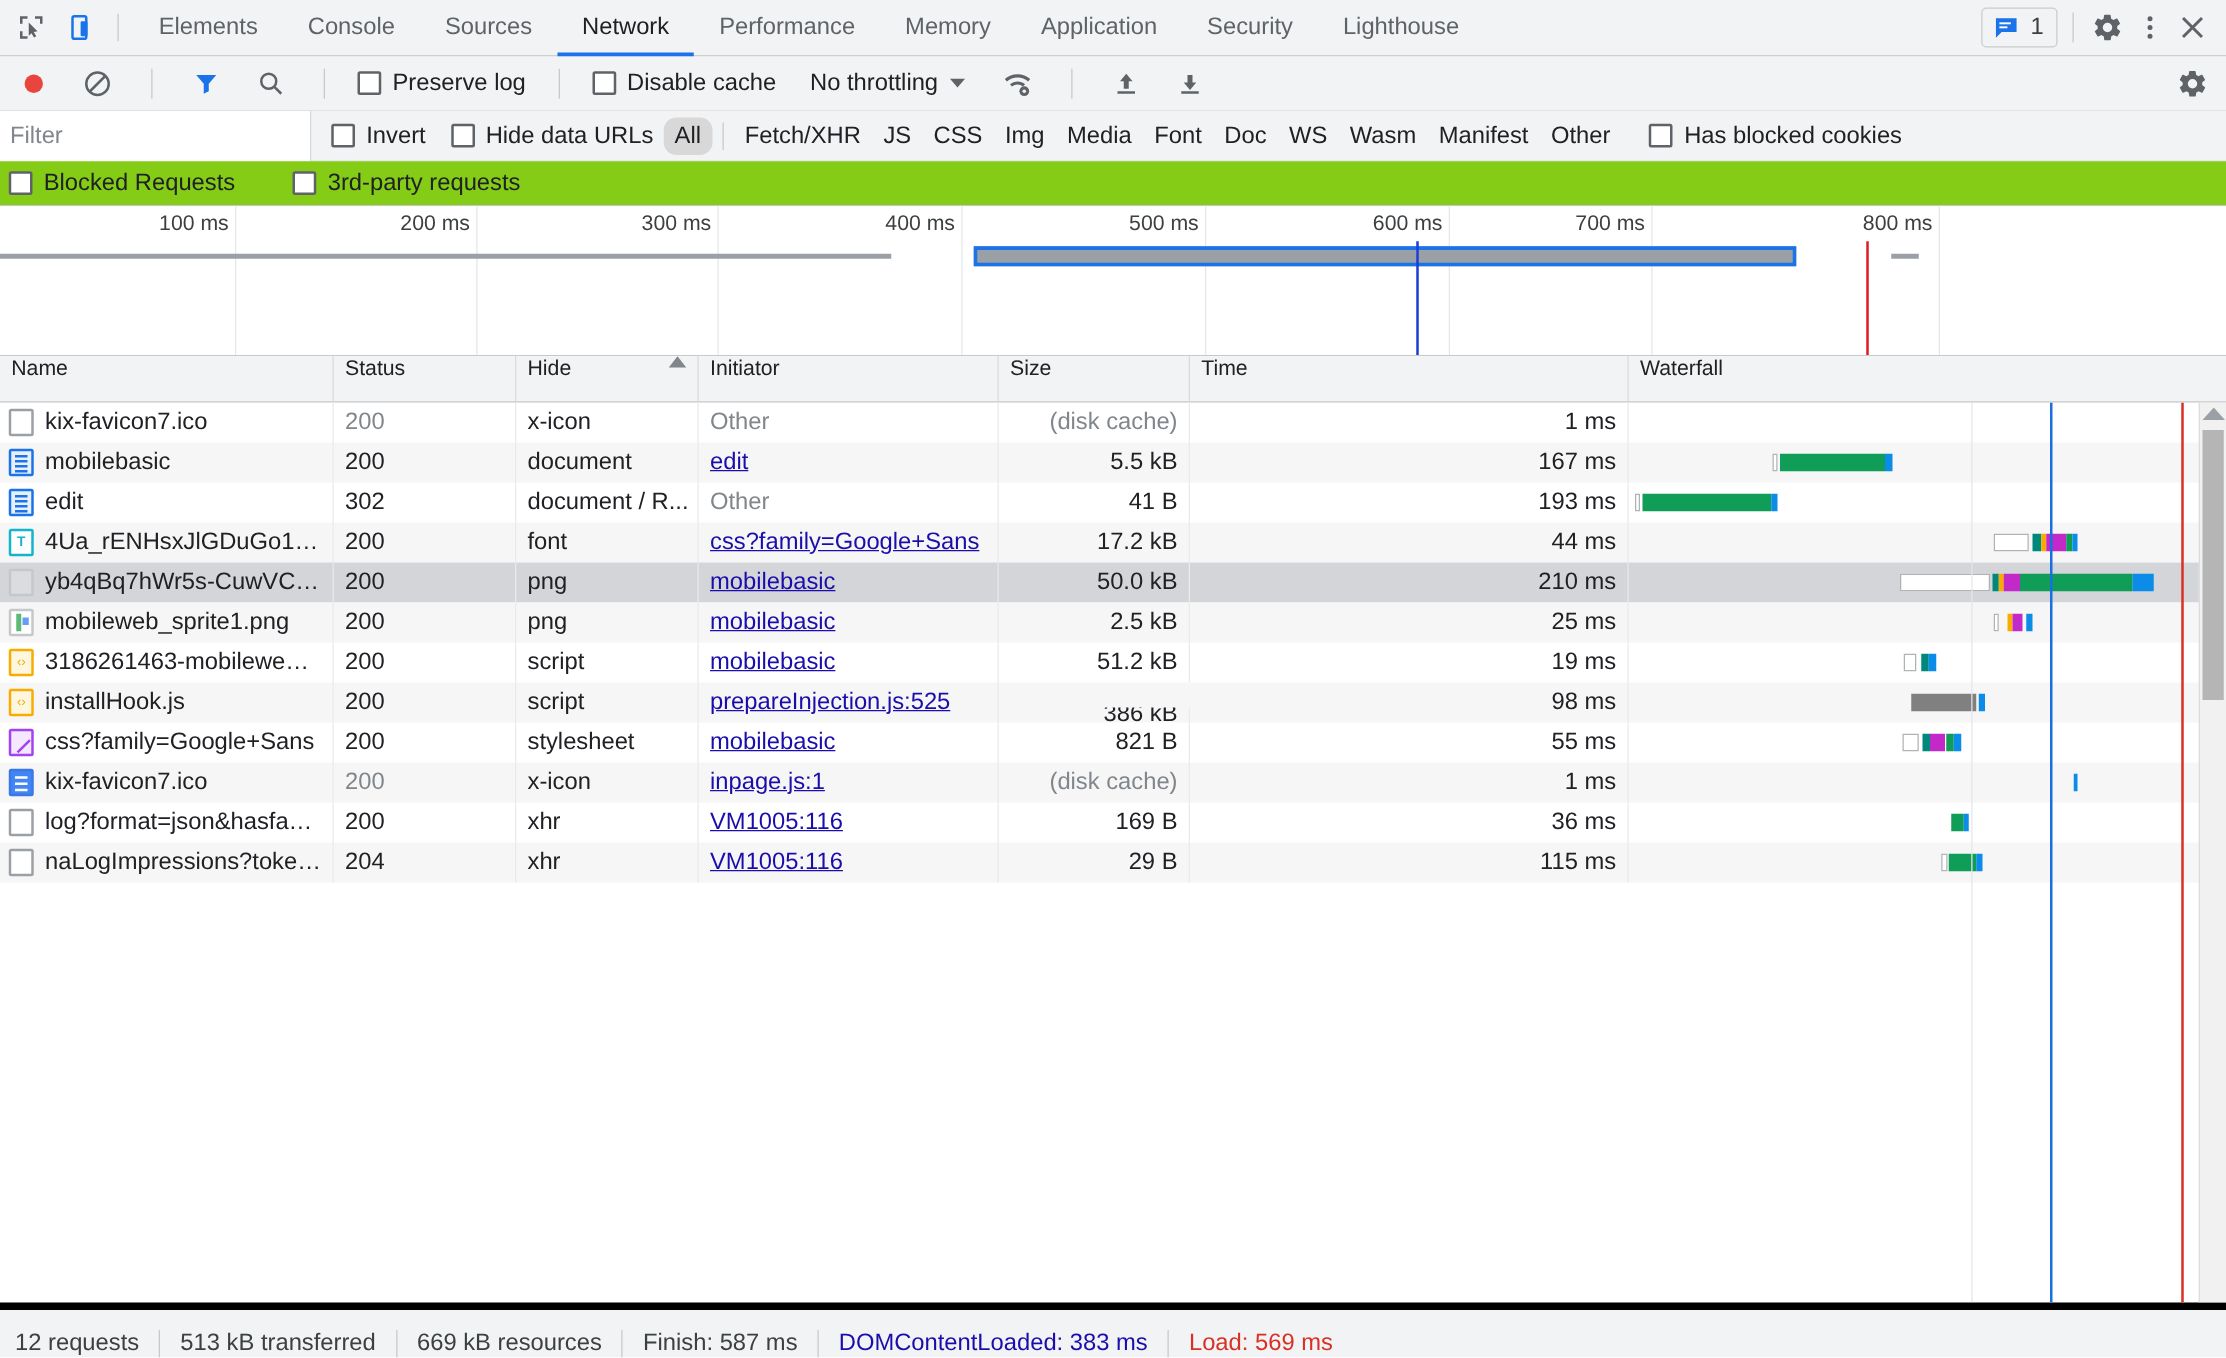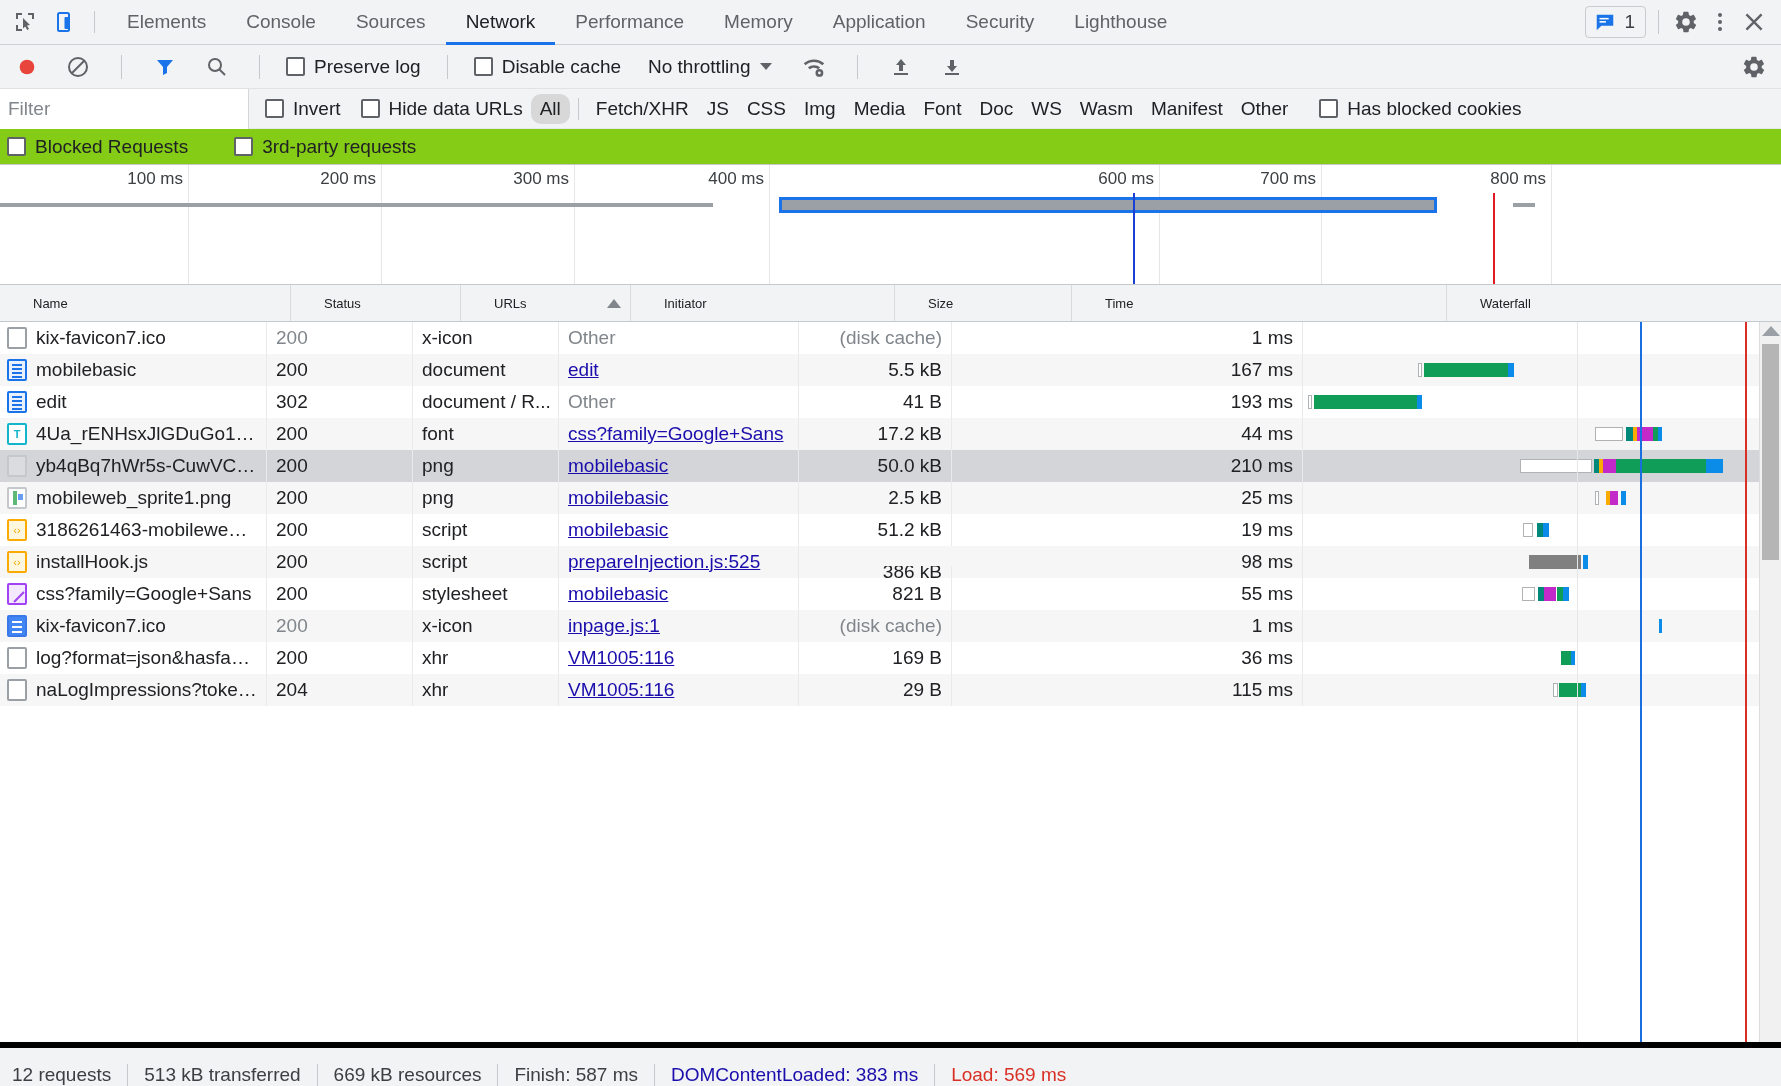--- a/index.html
+++ b/index.html
@@ -125,23 +125,23 @@
   .ov-red-line { position: absolute; top: 28px; bottom: 0; width: 2px; background: #e01b24; }
 
   
   .table-wrap { flex: 1 1 auto; display: flex; flex-direction: column; min-height: 0; background: #fff; position: relative; }
   .thead {
     height: 37px; flex: 0 0 37px;
     background: #f1f3f4; display: flex; align-items: stretch;
     border-bottom: 1px solid #c6c9cc;
   }
   .th {
-    display: flex; align-items: center; padding: 0 9px;
-    font-size: 13px; color: #202124;
-    border-right: 1px solid #d8dadc; position: relative; cursor: pointer; margin-left: 24px;
+    display: flex; align-items: flex-start; padding: 0 9px;
+    font-size: 17px; color: #202124;
+    border-right: 1px solid #d8dadc; position: relative; cursor: pointer;
   }
   .th .sort-asc {
     margin-left: auto; width: 0; height: 0;
     border-left: 7px solid transparent; border-right: 7px solid transparent; border-bottom: 9px solid #80868b;
   }
   .tbody { flex: 1 1 auto; overflow: hidden; position: relative; }
   .row { height: 32px; display: flex; align-items: stretch; position: relative; }
   .row.odd { background: #f6f6f6; }
   .row.selected { background: #d3d5d9; }
   .cell {
@@ -416,20 +416,23 @@
       </div>
     <div class="ov-tick" style="left:189px;width:193px;">
         <span>200 ms</span>
       </div>
     <div class="ov-tick" style="left:382px;width:193px;">
         <span>300 ms</span>
       </div>
     <div class="ov-tick" style="left:575px;width:195px;">
         <span>400 ms</span>
       </div>
+    <div class="ov-tick" style="left:770px;width:195px;">
+        <span>500 ms</span>
+      </div>
     <div class="ov-tick" style="left:965px;width:195px;">
         <span>600 ms</span>
       </div>
     <div class="ov-tick" style="left:1126px;width:196px;">
         <span>700 ms</span>
       </div>
     <div class="ov-tick" style="left:1356px;width:196px;">
         <span>800 ms</span>
       </div>
 
@@ -444,21 +447,21 @@
 
   <div class="table-wrap">
     <div class="thead">
       <div class="th" style="width:267px">
           <span>Name</span>
         </div>
       <div class="th" style="width:146px">
           <span>Status</span>
         </div>
       <div class="th" style="width:146px">
-        <span>URLs</span>
+        <span>Hide</span>
         <span class="sort-asc"></span>
       </div>
       <div class="th" style="width:240px">
           <span>Initiator</span>
         </div>
       <div class="th" style="width:153px">
           <span>Size</span>
         </div>
       <div class="th" style="width:351px">
           <span>Time</span>

